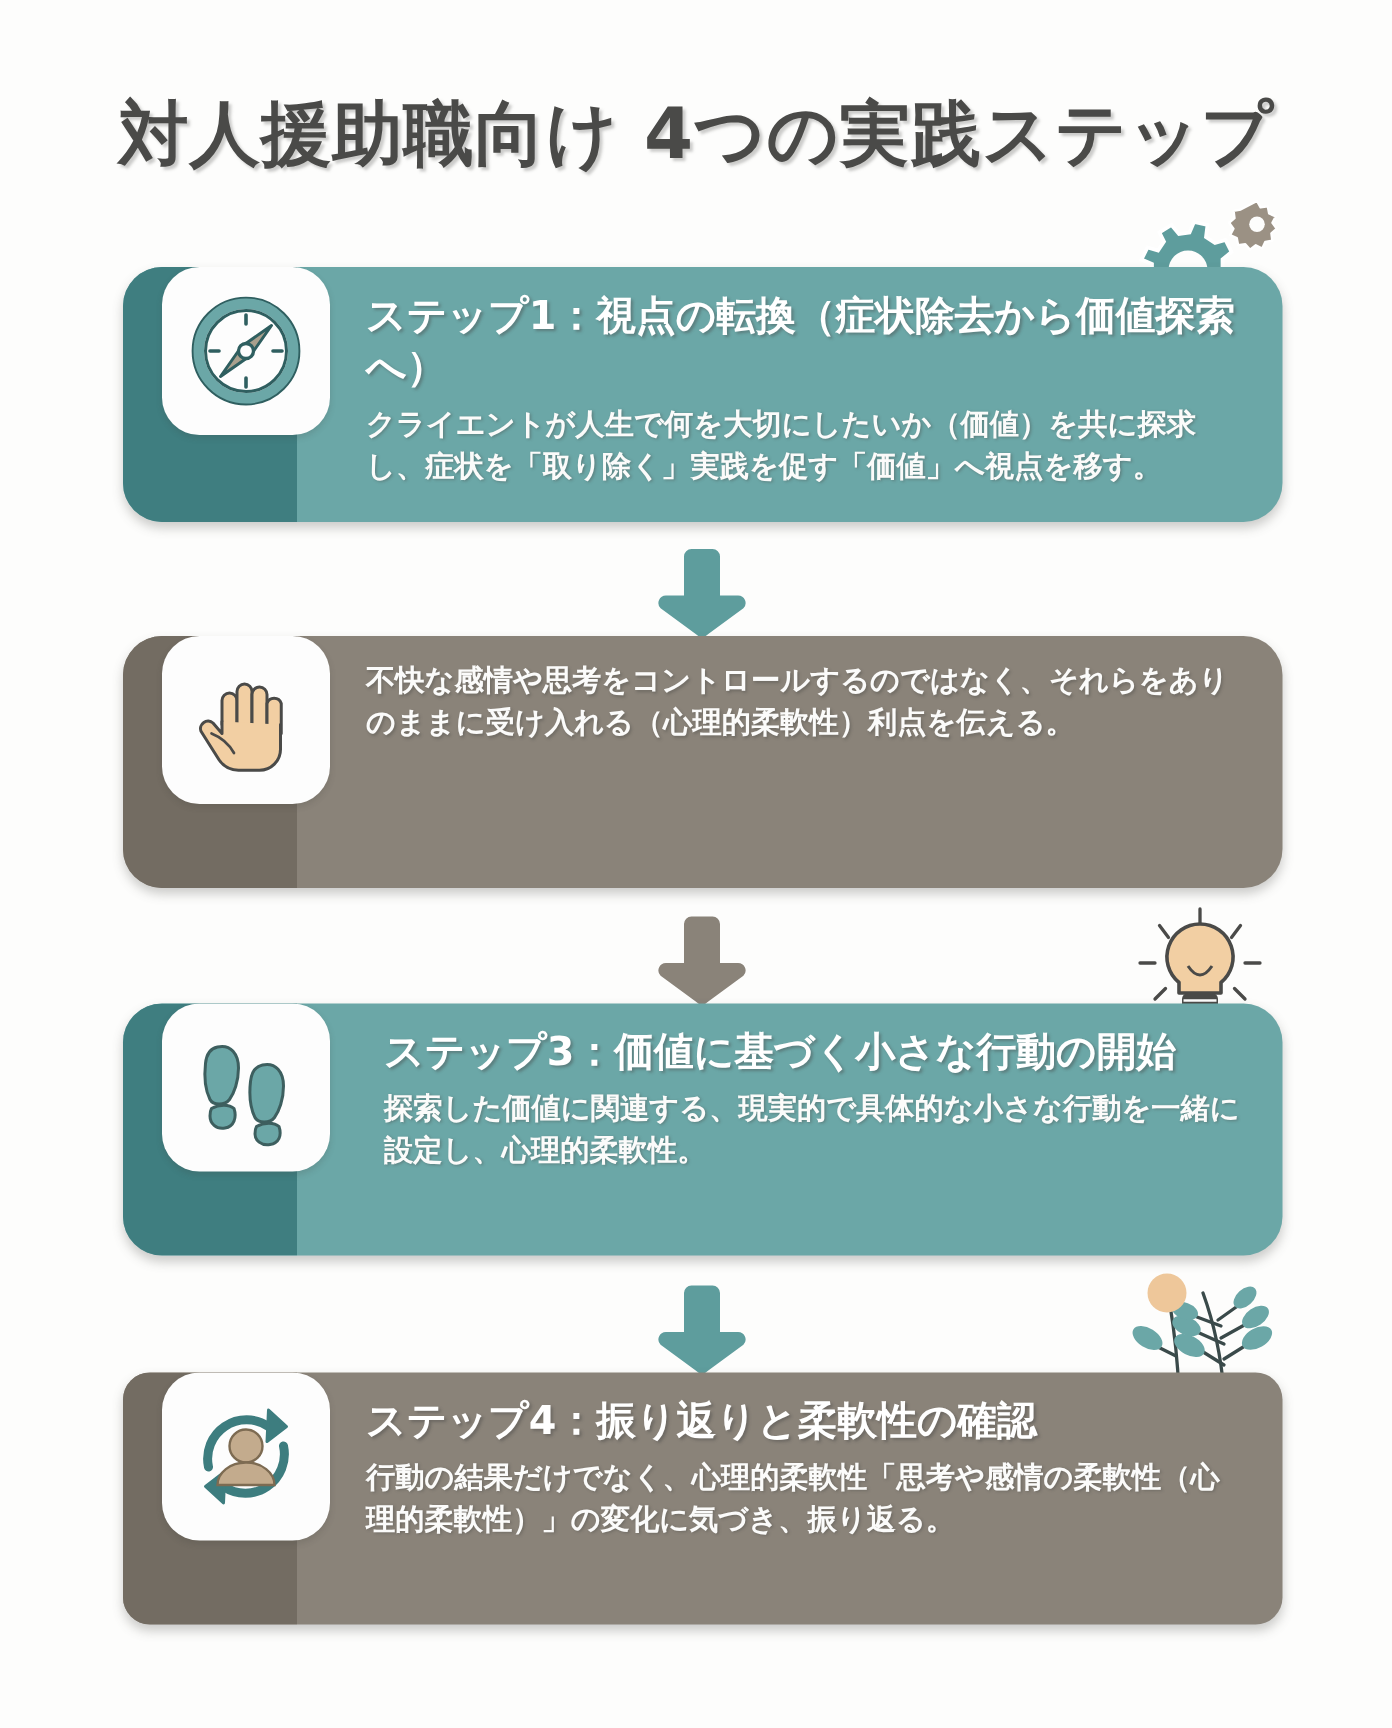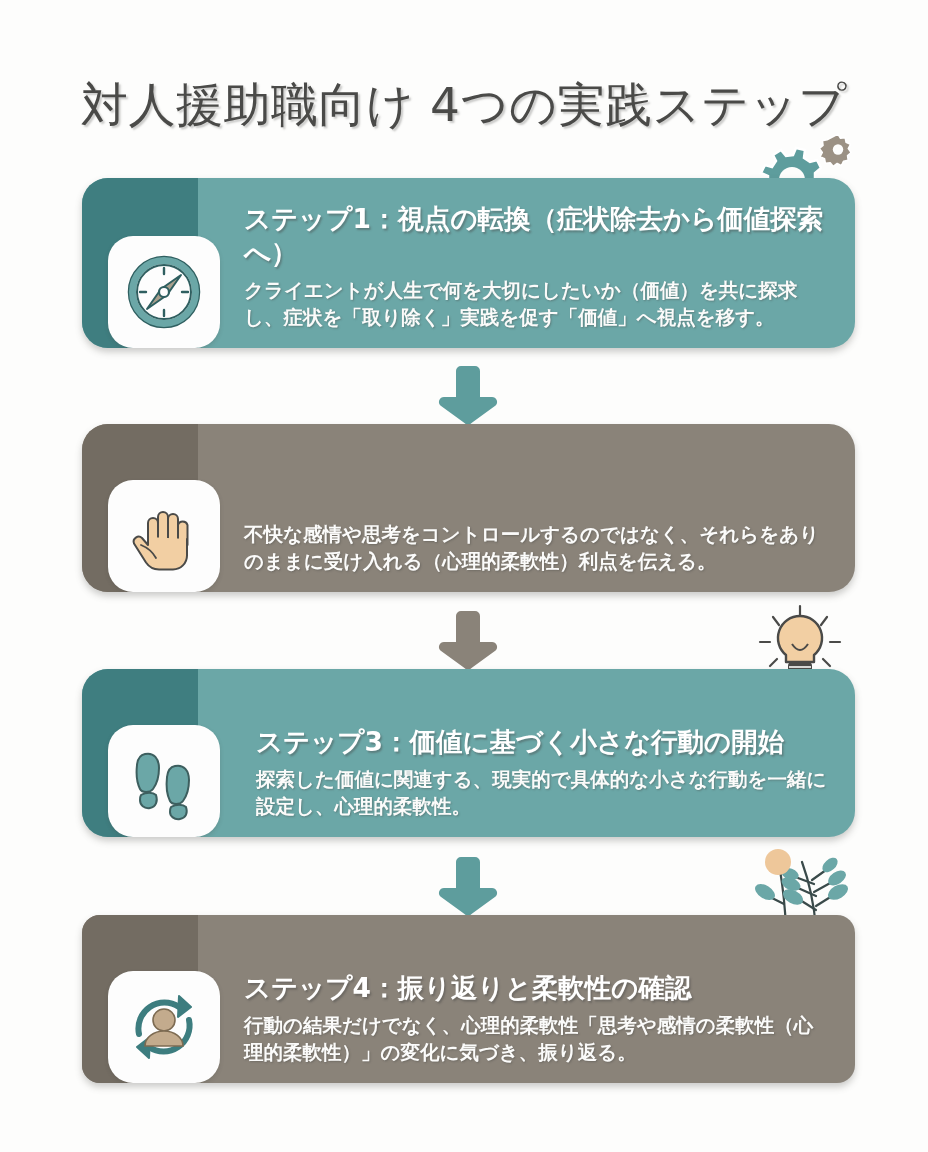--- a/index.html
+++ b/index.html
@@ -23,42 +23,42 @@
   }
 
   .canvas {
     position: absolute;
     inset: 0;
   }
 
   
   .title {
     position: absolute;
-    top: 74px;
+    top: 58px;
     left: 0;
     width: 928px;
     text-align: center;
     font-size: 47px;
-    font-weight: 400;
+    font-weight: 700;
     letter-spacing: 0.5px;
     color: #4a4a48;
     text-shadow: 2px 2px 2px rgba(120,120,118,0.38);
     white-space: nowrap;
   }
 
   
   .card {
     position: absolute;
     left: 82px;
     width: 773px;
     border-radius: 26px;
     box-shadow: 0 4px 7px rgba(90,90,85,0.30);
     overflow: hidden;
     display: flex;
-    align-items: flex-end;
+    align-items: flex-start;
   }
   .card.teal  { background: #6ba7a7; }
   .card.taupe { background: #8a8379; }
 
   
   .card .accent {
     position: absolute;
     left: 0; top: 0; bottom: 0;
     width: 116px;
   }

